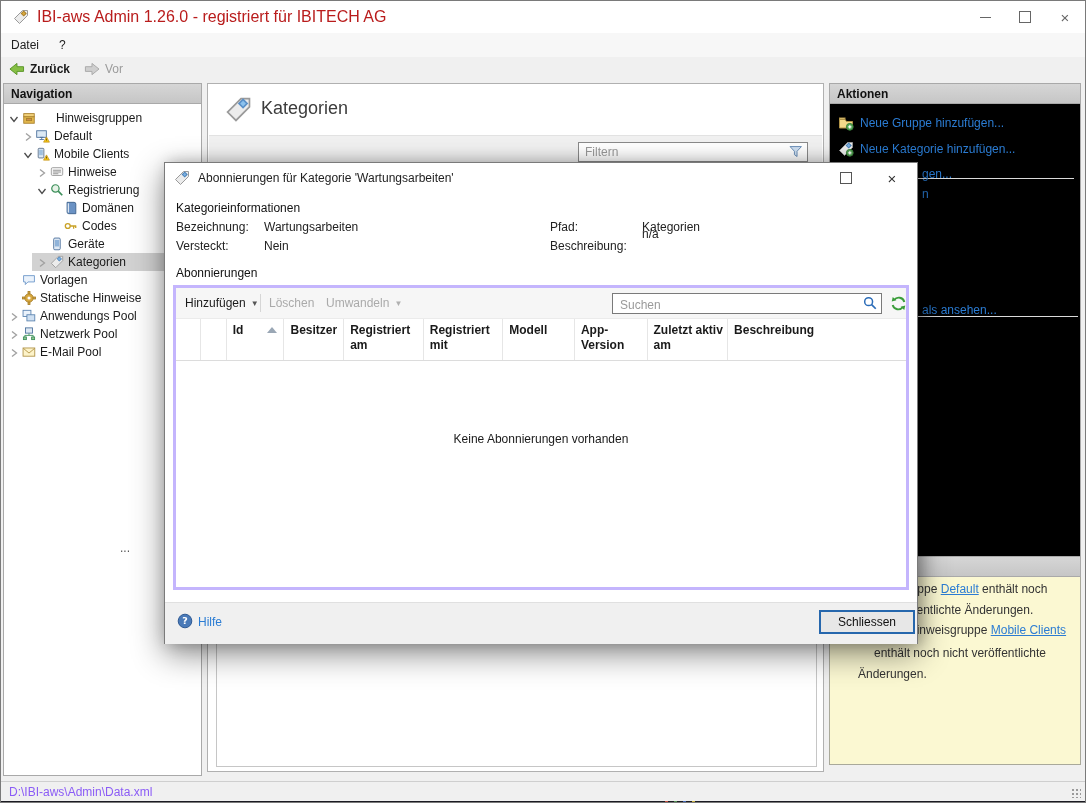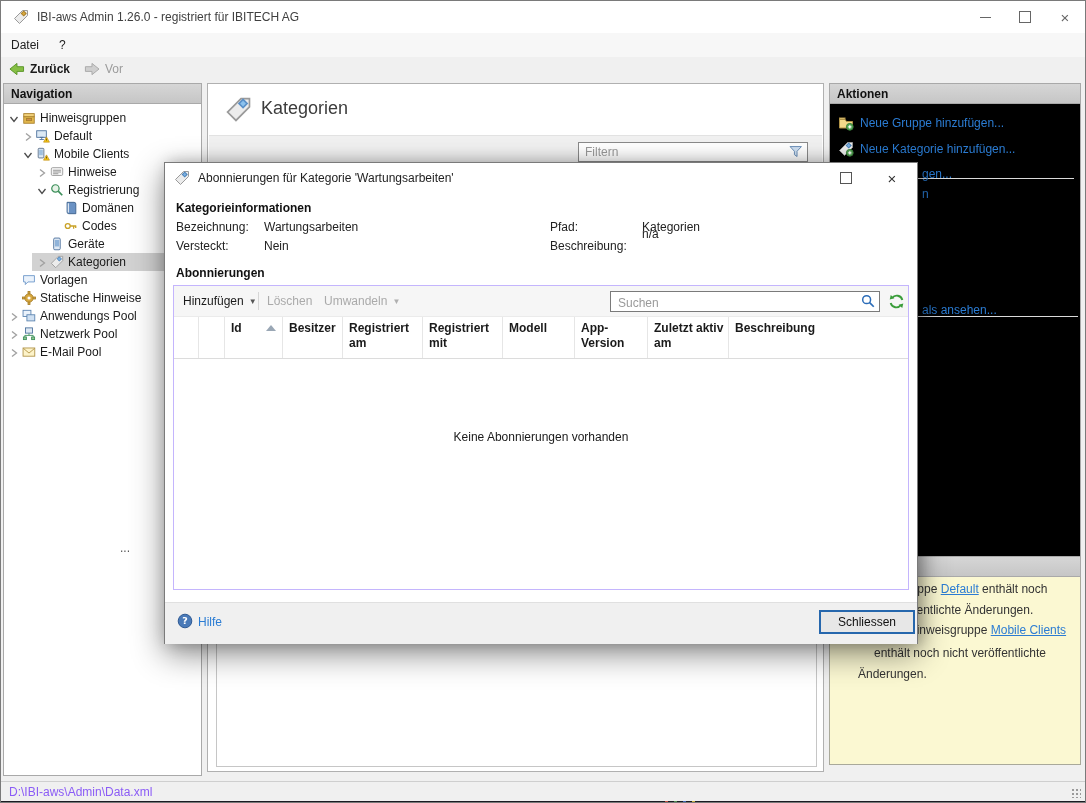--- a/index.html
+++ b/index.html
@@ -3,21 +3,21 @@
 <meta charset="utf-8">
 <style>
   html,body{margin:0;padding:0;background:#444;}
   .screen{position:relative;width:1086px;height:803px;background:#fff;
     font-family:"Liberation Sans","DejaVu Sans",sans-serif;font-size:12px;color:#222;
     border:1px solid #7a7a7a;box-sizing:border-box;overflow:hidden;}
   .abs{position:absolute;}
   
   .titlebar{left:0;top:0;width:100%;height:32px;background:#fff;display:flex;align-items:center;}
   .titlebar .appicon{margin:0 8px 0 12px;width:16px;height:16px;}
-  .title-text{color:#404040;font-size:12px;}
+  .title-text{color:#b91c1c;font-size:16px;}
   .wincontrols{position:absolute;right:0;top:0;height:32px;display:flex;}
   .wbtn{width:40px;height:32px;display:flex;align-items:center;justify-content:center;color:#666;}
   .wbtn .minline{width:11px;height:1px;background:#666;}
   .wbtn .maxbox{width:10px;height:10px;border:1px solid #666;}
   .menubar{left:0;top:32px;width:100%;height:24px;background:#f7f7f7;display:flex;align-items:center;}
   .menu-item{padding:0 10px;color:#222;}
   .toolbar{left:0;top:56px;width:100%;height:24px;background:#f0f0f0;border-bottom:1px solid #dcdcdc;display:flex;align-items:center;}
   .tb-btn{display:flex;align-items:center;gap:4px;margin-left:6px;}
   .tb-label-strong{font-weight:bold;color:#1a1a1a;}
   .tb-label-dim{color:#9b9b9b;}
@@ -68,24 +68,24 @@
   .tb-dot{position:absolute;top:800px;width:3px;height:3px;}
   
   .dialog{left:163px;top:161px;width:754px;height:482px;background:#fff;border:1px solid #7a7a7a;
     box-sizing:border-box;z-index:10;box-shadow:0 10px 30px rgba(0,0,0,.45),4px 0 14px rgba(0,0,0,.22);}
   .dlg-title{position:absolute;left:0;top:0;width:100%;height:30px;background:#fff;}
   .dlg-ico{position:absolute;left:9px;top:7px;width:16px;height:16px;}
   .dlg-title-text{position:absolute;left:33px;top:8px;color:#222;}
   .dlg-btn{position:absolute;top:0;width:42px;height:30px;display:flex;align-items:center;justify-content:center;color:#333;}
   .dlg-max{right:50px;} .dlg-close{right:4px;font-size:15px;}
   .dlg-max .maxbox{width:10px;height:10px;border:1px solid #555;}
-  .sec-hdr{position:absolute;font-weight:bold;color:#111;}
+  .sec-hdr{position:absolute;font-weight:normal;color:#111;}
   .fld-lbl{position:absolute;color:#222;}
   .fld-val{position:absolute;color:#222;}
-  .groupbox{position:absolute;left:8px;top:122px;width:736px;height:305px;border:1px solid #c4b5fd;background:#fff;box-sizing:border-box;}
+  .groupbox{position:absolute;left:8px;top:122px;width:736px;height:305px;border:3px solid #c4b5fd;background:#fff;box-sizing:border-box;}
   .gb-toolbar{position:absolute;left:0;top:0;width:100%;height:31px;background:#f6f6f6;border-bottom:1px solid #ebebeb;box-sizing:border-box;}
   .gb-add{position:absolute;left:9px;top:8px;color:#1a1a1a;}
   .caret{display:inline-block;margin-left:5px;font-size:8px;color:#555;vertical-align:1px;}
   .caret.dim{color:#b0b0b0;}
   .gb-sep{position:absolute;left:84px;top:6px;width:1px;height:18px;background:#d6d6d6;}
   .gb-del{position:absolute;left:93px;top:8px;color:#aaa;}
   .gb-conv{position:absolute;left:150px;top:8px;color:#aaa;}
   .search-box{position:absolute;left:436px;top:5px;width:270px;height:21px;background:#fff;border:1px solid #7a7a7a;box-sizing:border-box;}
   .search-box input{position:absolute;left:5px;top:2px;width:235px;height:15px;border:none;outline:none;font:12px "Liberation Sans",sans-serif;background:transparent;color:#333;}
   .search-box input::placeholder{color:#9a9a9a;}
@@ -153,21 +153,21 @@
         <div class="tree" id="tree">
             <div class="tree-row">
               <span class="tree-exp" style="left:4px"><svg width="12" height="12" viewBox="0 0 12 12">
                   <path d="M2.5 4 L6 8.5 L9.5 4" fill="none" stroke="#4a4a4a" stroke-width="1.3"></path>
                 </svg></span>
               <span class="tree-ico" style="left:18px"><svg width="14" height="14" viewBox="0 0 16 16">
                   <rect x="2" y="6.5" width="12" height="7.5" fill="#e3b84e" stroke="#a87f2a"></rect>
                   <rect x="2" y="3" width="12" height="3.5" fill="#f0d07a" stroke="#a87f2a"></rect>
                   <rect x="5" y="8.5" width="6" height="2.5" fill="#cf8f4f" stroke="#a87f2a"></rect>
                 </svg></span>
-              <span class="tree-lbl" style="left:36px">Hinweisgruppen</span>
+              <span class="tree-lbl" style="left:52px">Hinweisgruppen</span>
             </div>
             <div class="tree-row">
               <span class="tree-exp" style="left:18px"><svg width="12" height="12" viewBox="0 0 12 12">
                   <path d="M4 2.5 L8.5 6 L4 9.5" fill="none" stroke="#a0a0a0" stroke-width="1.3"></path>
                 </svg></span>
               <span class="tree-ico" style="left:32px"><svg width="14" height="14" viewBox="0 0 16 16">
                   <rect x="0.8" y="2" width="11" height="7.5" fill="#dce9f5" stroke="#4a6f9b"></rect>
                   <path d="M4.5 9.5 h4 M6.5 9.5 v2 M4 12 h5" stroke="#4a6f9b" fill="none"></path>
                   <polygon points="8.6,15 15.4,15 12,9" fill="#f5c518" stroke="#b8860b" stroke-width="0.7"></polygon>
                   <rect x="11.6" y="11" width="0.9" height="2.2" fill="#5a4500"></rect>

